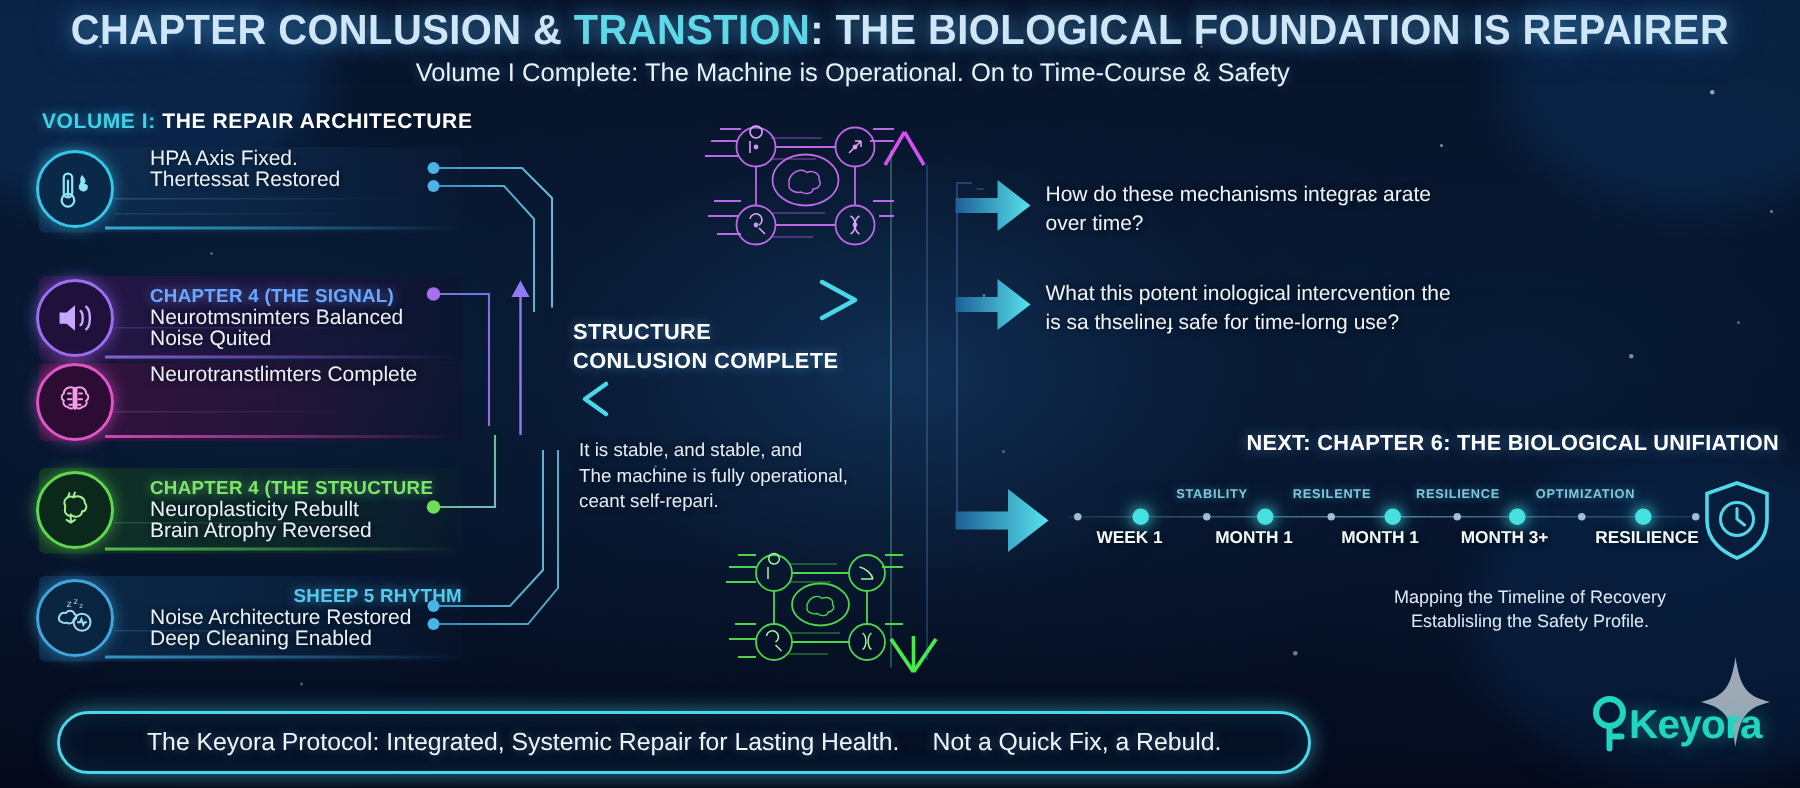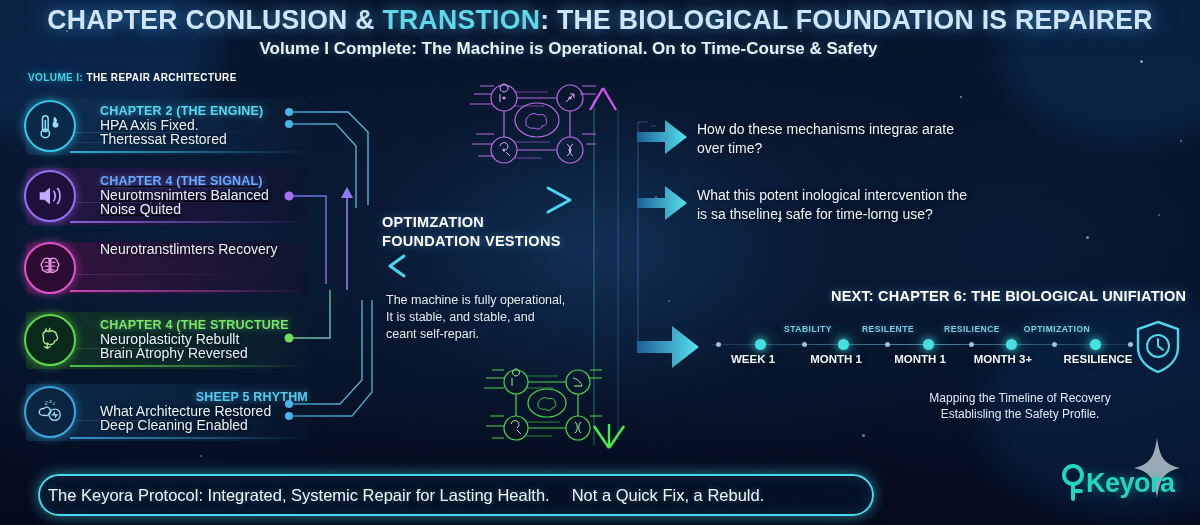--- a/index.html
+++ b/index.html
@@ -31,28 +31,28 @@
     position:absolute; top:4px; left:0; width:1200px; text-align:center;
     font-size:28px; font-weight:bold; letter-spacing:.3px;
     color:#cfe6f7;
     text-shadow:0 0 14px rgba(110,200,255,.55), 0 0 30px rgba(60,150,230,.35);
     font-stretch:condensed;
     transform:scaleX(0.95);
   }
   .title .accent { color:#5fd8e8; }
   .subtitle {
     position:absolute; top:39px; left:0; width:1137px; text-align:center;
-    font-size:17px; color:#e8f3fb; font-weight:700;
+    font-size:17px; color:#e8f3fb; font-weight:400;
     text-shadow:0 0 8px rgba(120,190,240,.4);
   }
 
   
   .col-left-head {
     position:absolute; left:28px; top:72px;
-    font-size:10px; font-weight:bold; letter-spacing:.4px;
+    font-size:14px; font-weight:bold; letter-spacing:.4px;
     white-space:nowrap;
   }
   .col-left-head .vol { color:#3fd2e8; text-shadow:0 0 8px rgba(63,210,232,.6); }
   .col-left-head .rest { color:#ffffff; }
 
   .card {
     position:absolute; left:26px; width:282px; height:57px;
     border-radius:4px;
     padding-left:74px;
   }
@@ -135,22 +135,23 @@
 
   
   #footer {
     position:absolute; left:38px; top:474px; width:836px; height:42px;
     border:2px solid #48d8ea; border-radius:21px;
     background:rgba(7,22,44,.55);
     box-shadow:0 0 14px rgba(72,216,234,.55), inset 0 0 16px rgba(40,150,200,.18);
     display:flex; align-items:center;
   }
   #footer .ftext {
-    color:#eef6fc; font-size:16.5px; padding-left:8px; white-space:nowrap;
+    color:#eef6fc; font-size:16.5px; padding-left:22px; white-space:nowrap;
     text-shadow:0 0 7px rgba(130,210,245,.4);
+    margin-left:36px;
   }
   #footer .ftext .gap { display:inline-block; width:22px; }
 
   
   #logo { position:absolute; left:1058px; top:452px; }
   #logo .word {
     position:absolute; left:28px; top:16px; font-size:27px; font-weight:bold;
     color:#1fd6c0; letter-spacing:-.5px;
     text-shadow:0 0 12px rgba(31,214,192,.5);
   }
@@ -200,26 +201,25 @@
     <div class="tick" style="left:50px;width:200px;top:34px;background:linear-gradient(90deg,rgba(120,200,240,.45),rgba(120,200,240,0));"></div>
     <div class="tick" style="left:50px;width:170px;top:44px;background:linear-gradient(90deg,rgba(120,200,240,.3),rgba(120,200,240,0));"></div>
     <div class="card-icon" style="border:2px solid #37c6e8;background:rgba(10,40,70,.85);box-shadow:0 0 10px rgba(55,198,232,.6);">
       <svg viewBox="0 0 32 32" fill="none" stroke="#8fe2f7" stroke-width="1.6" stroke-linecap="round">
         <rect x="8" y="5" width="6" height="17" rx="3"></rect>
         <circle cx="11" cy="24" r="4.5"></circle>
         <line x1="11" y1="10" x2="11" y2="21"></line>
         <path d="M21 6c3 3 3 5 1.5 6.5C25 12 26 14.5 24.5 16.5 23 18.5 20 18 19 16c-1-2 .5-3.5 1-5-.8-2 .2-4 1-5z" fill="#8fe2f7" stroke="none"></path>
       </svg>
     </div>
-    <div class="card-title" style="color:#56d7f2;text-shadow:0 0 7px rgba(86,215,242,.6);">CHAPTER 2 (THE ENGINE)</div>
     <div class="card-line">HPA Axis Fixed.</div>
     <div class="card-line">Thertessat Restored</div>
   </div>
 
-  <div class="card" style="top:168px;background:linear-gradient(100deg,rgba(42,22,74,.92) 0%,rgba(32,20,62,.75) 55%,rgba(14,14,40,.3) 100%);text-decoration:underline;">
+  <div class="card" style="top:184px;background:linear-gradient(100deg,rgba(42,22,74,.92) 0%,rgba(32,20,62,.75) 55%,rgba(14,14,40,.3) 100%);">
     <div class="bar" style="background:linear-gradient(90deg,#9a6ff0,rgba(154,111,240,0));"></div>
     <div class="tick" style="left:50px;width:190px;top:34px;background:linear-gradient(90deg,rgba(170,150,240,.4),rgba(170,150,240,0));"></div>
     <div class="card-icon" style="border:2px solid #9a6ff0;background:rgba(30,16,58,.85);box-shadow:0 0 10px rgba(154,111,240,.6);">
       <svg viewBox="0 0 32 32" fill="none" stroke="#c4a9ff" stroke-width="1.7" stroke-linecap="round">
         <path d="M5 12h5l6-5v18l-6-5H5z" fill="#c4a9ff" stroke="none"></path>
         <path d="M20 11c2 1.6 2 8.4 0 10"></path>
         <path d="M24 8c3.4 2.6 3.4 13.4 0 16"></path>
       </svg>
     </div>
     <div class="card-title" style="color:#6aa8ff;text-shadow:0 0 7px rgba(120,160,255,.6);">CHAPTER 4 (THE SIGNAL)</div>
@@ -231,21 +231,21 @@
     <div class="bar" style="background:linear-gradient(90deg,#e055c8,rgba(224,85,200,0));"></div>
     <div class="tick" style="left:50px;width:180px;top:32px;background:linear-gradient(90deg,rgba(240,150,220,.35),rgba(240,150,220,0));"></div>
     <div class="card-icon" style="top:0;border:2px solid #e055c8;background:rgba(44,12,48,.85);box-shadow:0 0 10px rgba(224,85,200,.6);">
       <svg viewBox="0 0 32 32" fill="none" stroke="#f59ce8" stroke-width="1.4" stroke-linecap="round">
         <path d="M15 6c-3-1.5-7 .5-7 4 -2 1-2 4 0 5 -1 2 .5 4.5 3 4.5 1 1.5 3 1.5 4 .5z"></path>
         <path d="M17 6c3-1.5 7 .5 7 4 2 1 2 4 0 5 1 2-.5 4.5-3 4.5-1 1.5-3 1.5-4 .5z"></path>
         <line x1="16" y1="6" x2="16" y2="21"></line>
         <path d="M11 10h2M11 14h2.5M12 18h2M19 10h2M18.5 14h2.5M18 18h2"></path>
       </svg>
     </div>
-    <div class="card-line">Neurotranstlimters Recovery</div>
+    <div class="card-line">Neurotranstlimters Complete</div>
   </div>
 
   <div class="card" style="top:312px;background:linear-gradient(100deg,rgba(16,54,34,.92) 0%,rgba(16,48,44,.7) 55%,rgba(10,28,42,.3) 100%);">
     <div class="bar" style="background:linear-gradient(90deg,#5fd84f,rgba(95,216,79,0));"></div>
     <div class="tick" style="left:50px;width:200px;top:36px;background:linear-gradient(90deg,rgba(150,230,140,.35),rgba(150,230,140,0));"></div>
     <div class="card-icon" style="border:2px solid #5fd84f;background:rgba(10,40,26,.85);box-shadow:0 0 10px rgba(95,216,79,.6);">
       <svg viewBox="0 0 32 32" fill="none" stroke="#a8ef92" stroke-width="1.4" stroke-linecap="round">
         <path d="M9 13c-2-4 2-8 6-6 3-2 8 0 8 4 2 2 1 6-2 6 0 3-4 5-7 3-3 1-6-2-5-5z"></path>
         <path d="M13 19v6M13 25l-3-2M13 25l3-2"></path>
         <path d="M11 7l1-3M15 6l1-2.5"></path>
@@ -263,21 +263,21 @@
       <svg viewBox="0 0 32 32" fill="none" stroke="#9fd9f5" stroke-width="1.4" stroke-linecap="round">
         <path d="M5 18c-1.5-3 1-6.5 4.5-5.5C11 10 15 10.5 15.5 13c2 .8 2 4-.5 4.5 0 2-3 3-5 1.8-2 .7-4.2-.6-5-1.3z"></path>
         <circle cx="21" cy="19" r="6"></circle>
         <path d="M18 19h1.6l1-2.2 1.3 4 1-1.8H24"></path>
         <text x="10" y="8" font-size="7" fill="#9fd9f5" stroke="none" font-family="DejaVu Sans">z</text>
         <text x="15" y="6" font-size="6" fill="#9fd9f5" stroke="none" font-family="DejaVu Sans">z</text>
         <text x="19" y="9" font-size="5" fill="#9fd9f5" stroke="none" font-family="DejaVu Sans">z</text>
       </svg>
     </div>
     <div class="card-title" style="color:#56c9ef;text-shadow:0 0 7px rgba(86,201,239,.6);text-align:right;">SHEEP 5 RHYTHM</div>
-    <div class="card-line">What Architecture Restored</div>
+    <div class="card-line">Noise Architecture Restored</div>
     <div class="card-line">Deep Cleaning Enabled</div>
   </div>
 
   <svg style="position:absolute;left:0;top:0;width:1200px;height:525px;pointer-events:none;">
     <defs>
       <linearGradient id="gcyan" x1="0" y1="0" x2="1" y2="0">
         <stop offset="0" stop-color="#3fa7dd"></stop>
           <stop offset="1" stop-color="#6fd2f0"></stop>
       </linearGradient>
       <linearGradient id="gpurp" x1="0" y1="1" x2="0" y2="0">
@@ -407,26 +407,26 @@
     </g>
     <g stroke="#a6f59c" stroke-width="1" fill="none">
       <path d="M34 20 v8 M38 18 a3.5 3.5 0 1 1 .1 0"></path>
       <path d="M95 20 c4 1 8 4 9 8 M96 28 h8"></path>
       <path d="M33 66 a4 4 0 1 1 6 4 M39 72 l4 4"></path>
       <path d="M97 64 c3 2 3 9 0 11 M103 64 c-3 2 -3 9 0 11"></path>
     </g>
   </svg>
 
   <div class="center-label">
-    <div>OPTIMZATION</div>
-    <div>FOUNDATION VESTIONS</div>
+    <div>STRUCTURE</div>
+    <div>CONLUSION COMPLETE</div>
   </div>
   <div class="center-body">
+    <div>It is stable, and stable, and</div>
     <div>The machine is fully operational,</div>
-    <div>It is stable, and stable, and</div>
     <div>ceant self-repari.</div>
   </div>
 
 
   <div class="qtext" style="left:697px;top:186px;">
     <div>What this potent inological intercvention the</div>
     <div>is sa thselineɟ safe for time-lorng use?</div>
   </div>
   <div class="qtext" style="left:697px;top:120px;">
     <div>How do these mechanisms integraɛ arate</div>

